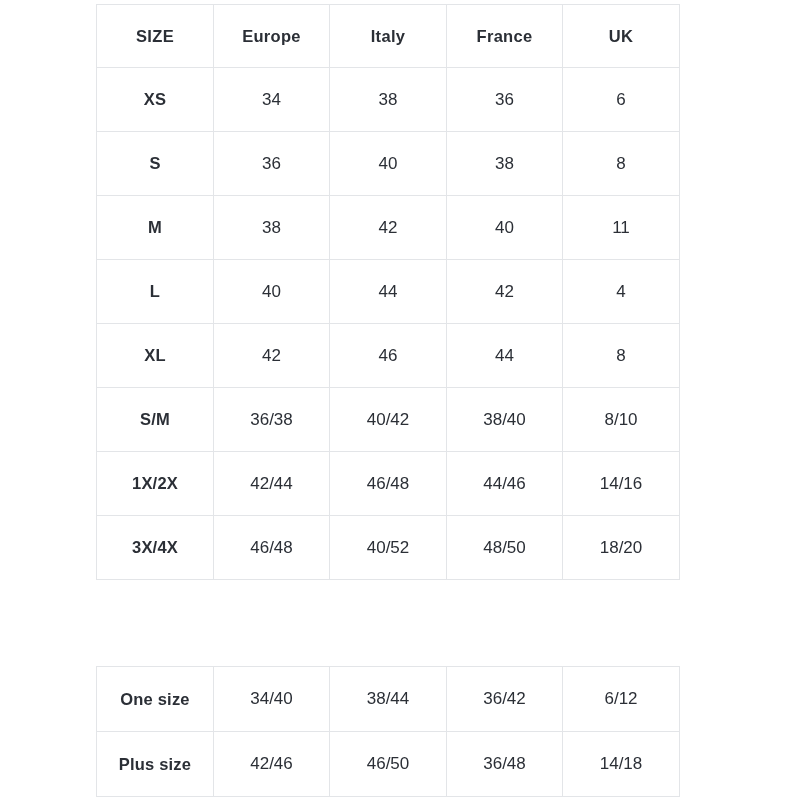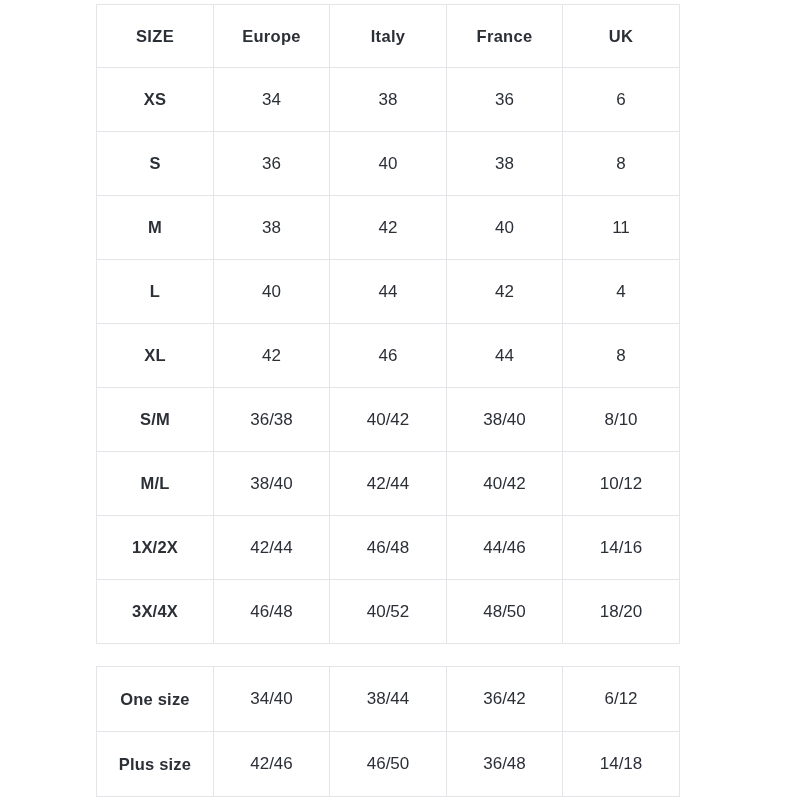--- a/index.html
+++ b/index.html
@@ -132,27 +132,20 @@
         <td>8</td>
       </tr>
       <tr>
         <td class="rowhead">S/M</td>
         <td>36/38</td>
         <td>40/42</td>
         <td>38/40</td>
         <td>8/10</td>
       </tr>
       <tr>
-        <td class="rowhead">M/L</td>
-        <td>38/40</td>
-        <td>42/44</td>
-        <td>40/42</td>
-        <td>10/12</td>
-      </tr>
-      <tr>
         <td class="rowhead">1X/2X</td>
         <td>42/44</td>
         <td>46/48</td>
         <td>44/46</td>
         <td>14/16</td>
       </tr>
       <tr>
         <td class="rowhead">3X/4X</td>
         <td>46/48</td>
         <td>40/52</td>

